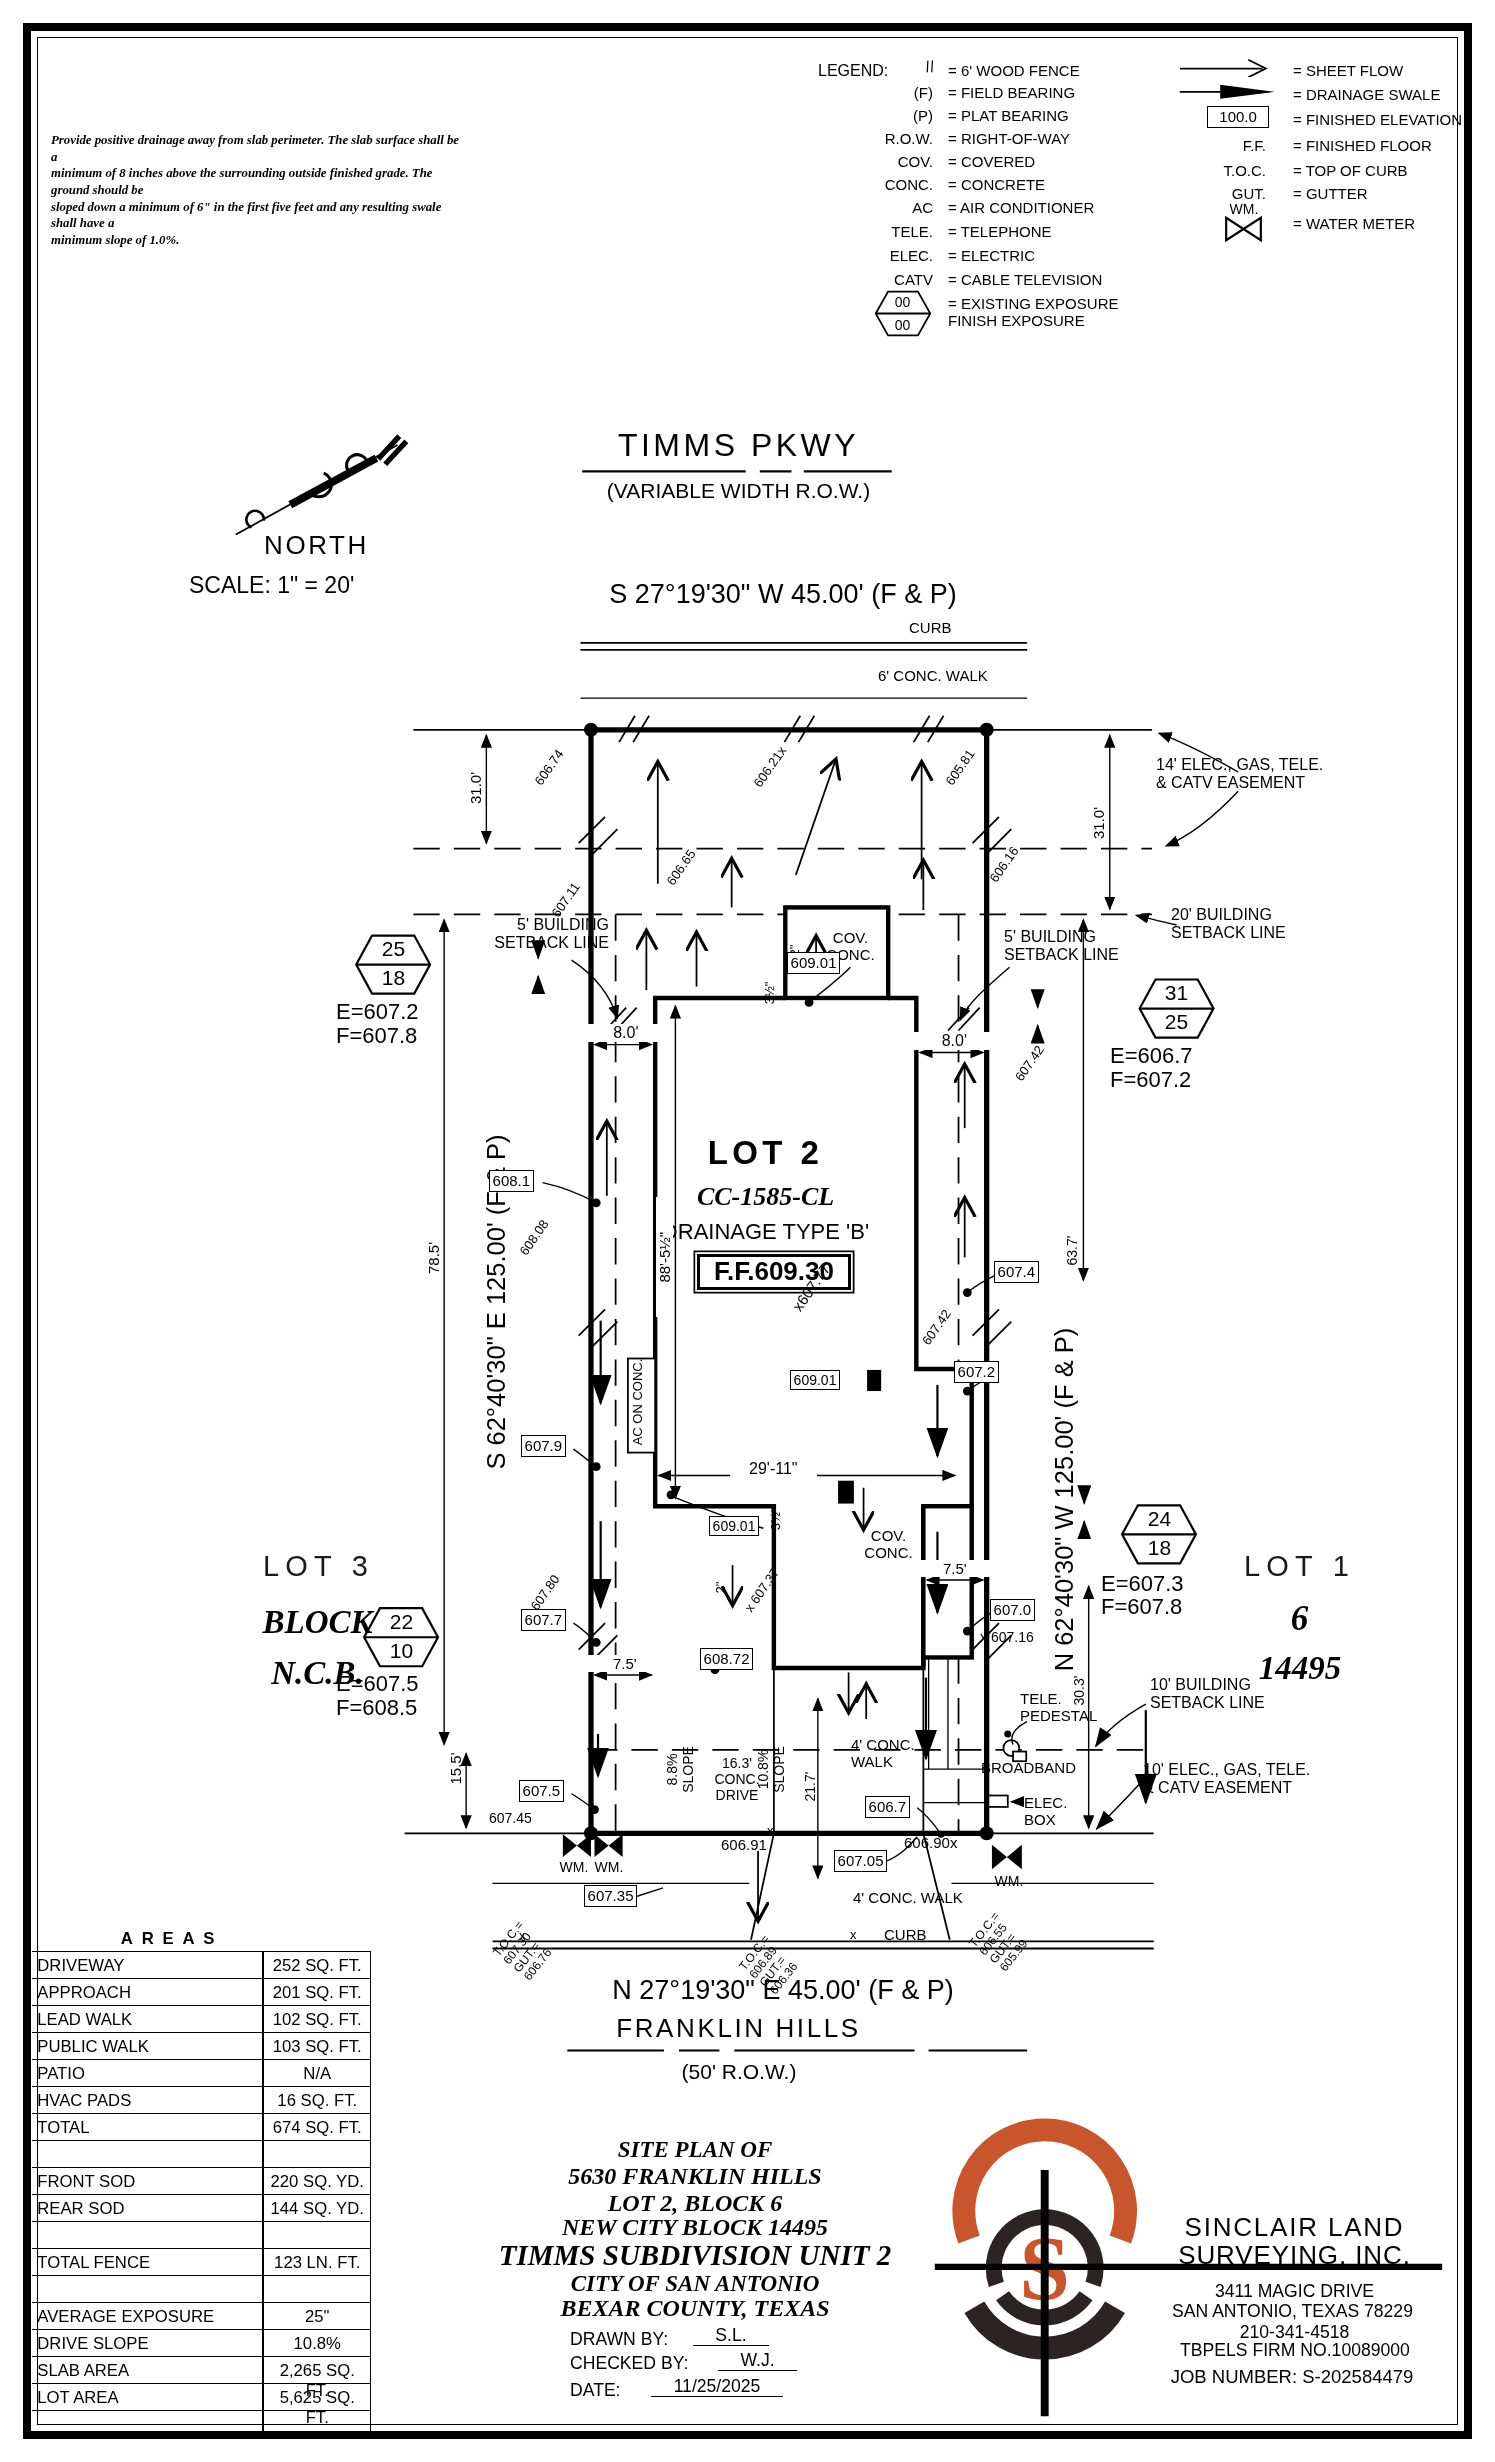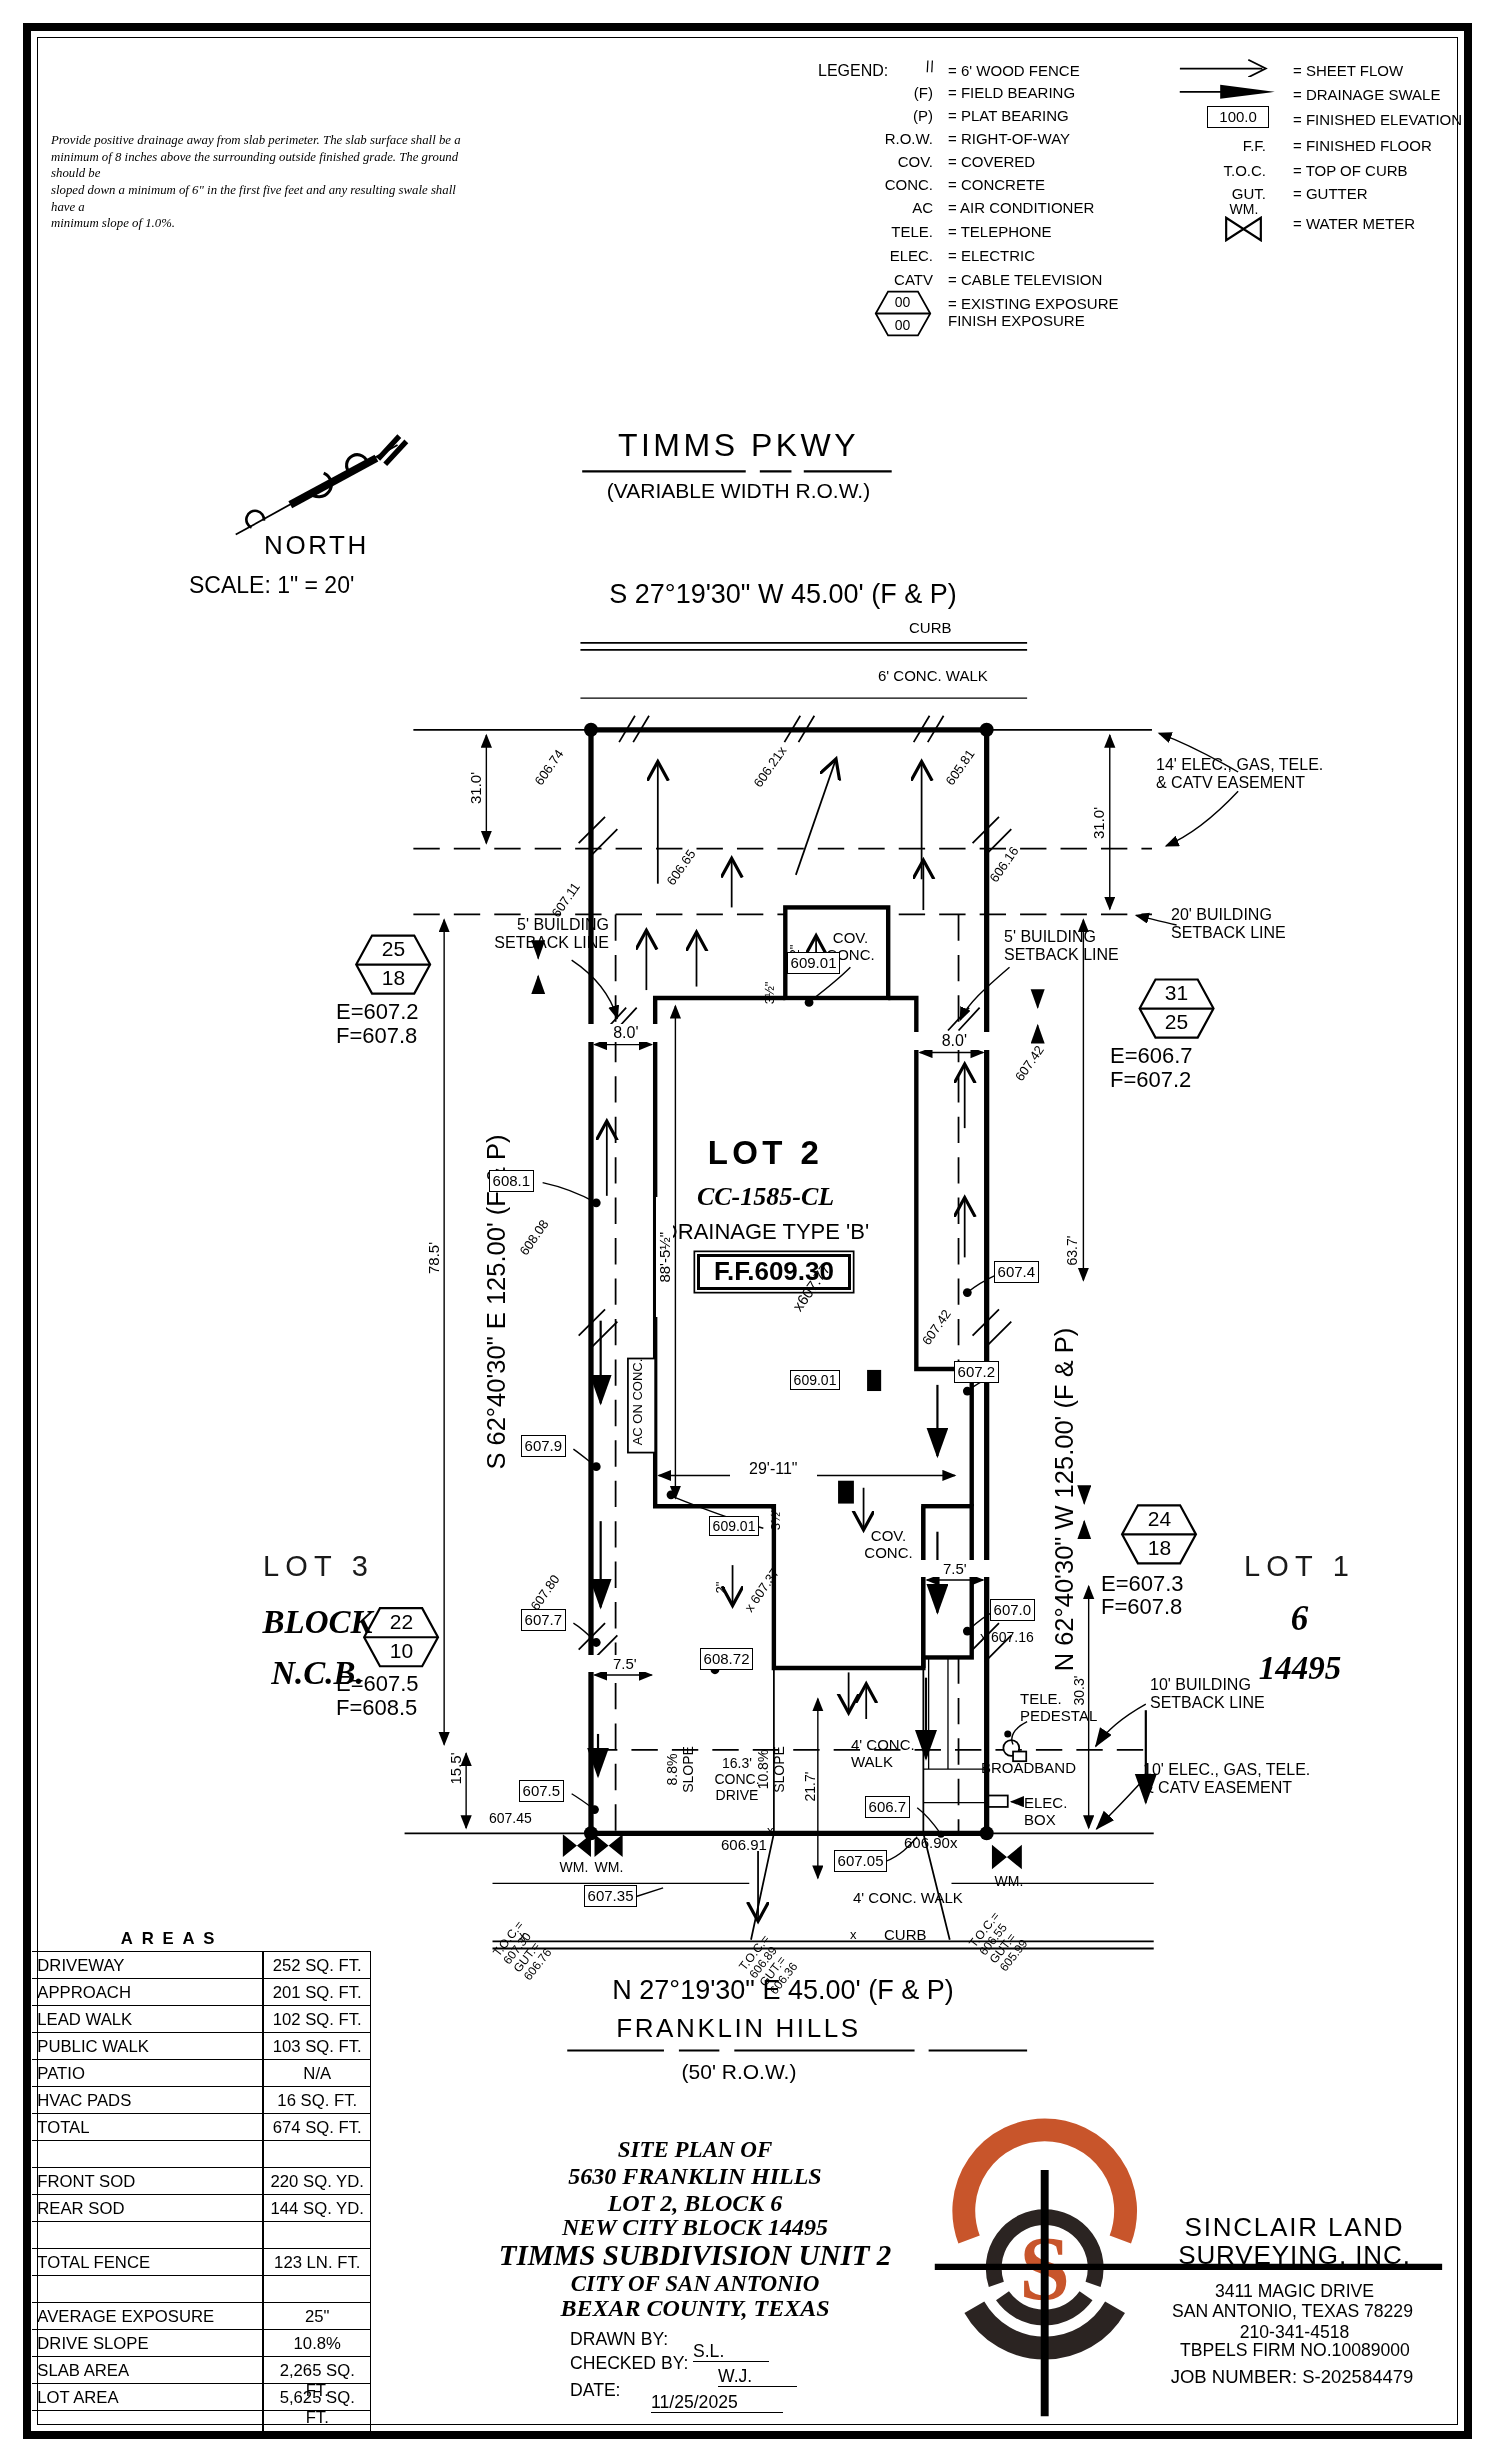--- a/index.html
+++ b/index.html
@@ -19,21 +19,21 @@
   .wbg{background:#fff;padding:0 1.8px;}
   .f13{font-size:12px}.f15{font-size:13px}.f16{font-size:14px}.f17{font-size:15px}
   .f18{font-size:16px}.f19{font-size:16.7px}.f20{font-size:17.6px}.f21{font-size:18.5px}
   .f24{font-size:21px}.f25{font-size:22px}.f26{font-size:23px}.f27{font-size:24px}
   .f29{font-size:25.5px}.f30{font-size:26px}.f31{font-size:27px}.f33{font-size:29px}
   .f36{font-size:32px}.f38{font-size:33px}.f40{font-size:35px}
   .areas-row{position:relative;height:26px;border-bottom:1.8px solid #000;}
   .areas-row .al{position:absolute;left:5.3px;top:3.5px;font-size:16.7px;}
   .areas-row .av{position:absolute;left:236px;right:0;top:3.5px;text-align:center;padding-right:3.5px;font-size:16.7px;}
   .areas-row .cd{position:absolute;left:230px;top:0;bottom:0;width:1.8px;background:#000;}
-  .uv{border-bottom:1.8px solid #000;margin-top:16px;}
+  .uv{border-bottom:1.8px solid #000;text-align:center;}
 </style>
 </head>
 <body>
 
 <div class="page">
 
 <svg class="lines" viewBox="0 0 1700 2800">
   <defs>
     <marker id="aO" markerWidth="14" markerHeight="14" refX="10" refY="6" orient="auto-start-reverse">
       <path d="M0,0 L11,6 L0,12" fill="none" stroke="#000" stroke-width="1.8"></path>
@@ -219,21 +219,21 @@
   <text x="1188" y="2615" text-anchor="middle" font-family="Liberation Serif,serif" font-weight="bold" font-size="104" fill="#c8552b">S</text>
   <g stroke="#000" fill="none">
     <path d="M1188,2468 V2748" stroke-width="9"></path>
     <path d="M1063,2578 H1640" stroke-width="7"></path>
   </g>
 </svg>
 
 <div class="frame"></div>
 <div class="frame2"></div>
 
-<div class="t ser" style="left:51px;top:132px;width:417px;font-size:12.8px;line-height:1.3;font-weight:normal;">Provide positive drainage away from slab perimeter. The slab surface shall be a
+<div class="t ser" style="left:51px;top:132px;width:417px;font-size:12.8px;line-height:1.3;font-weight:bold;">Provide positive drainage away from slab perimeter. The slab surface shall be a
 minimum of 8 inches above the surrounding outside finished grade. The ground should be
 sloped down a minimum of 6" in the first five feet and any resulting swale shall have a
 minimum slope of 1.0%.</div>
 
 <div class="t f18" style="left:818px;top:62px;">LEGEND:</div>
 <div class="t f18 rt" style="left:879px;top:58px;width:55px;transform:skewX(-18deg);">\\</div>
 <div class="t f17" style="left:948px;top:62px;">= 6' WOOD FENCE</div>
 <div class="t f17 rt" style="left:835px;top:84px;width:98px;">(F)</div>
 <div class="t f17" style="left:948px;top:84px;">= FIELD BEARING</div>
 <div class="t f17 rt" style="left:835px;top:107px;width:98px;">(P)</div>

